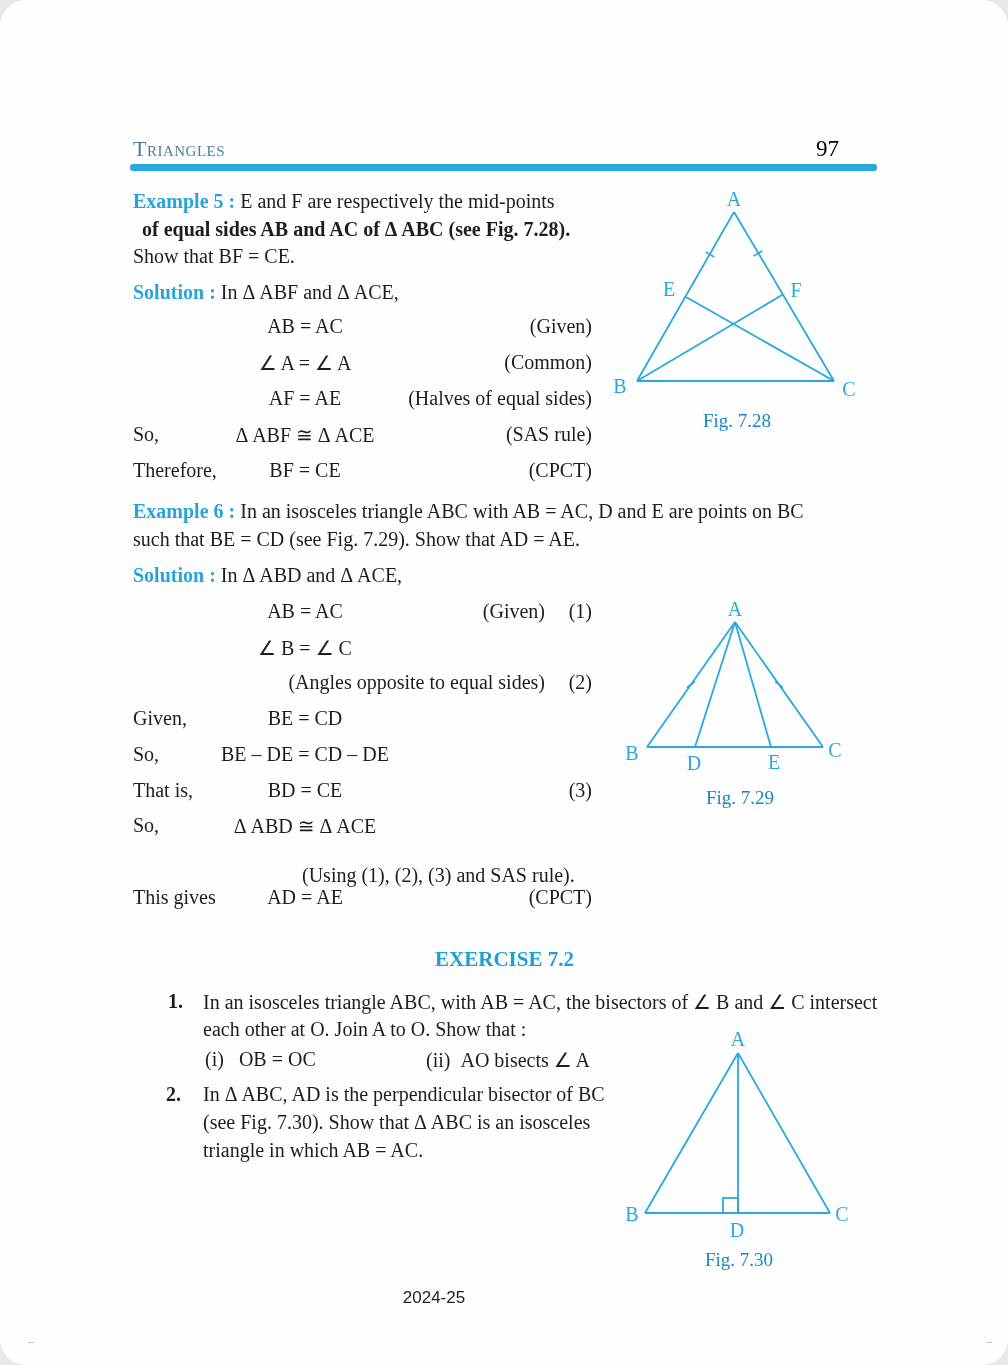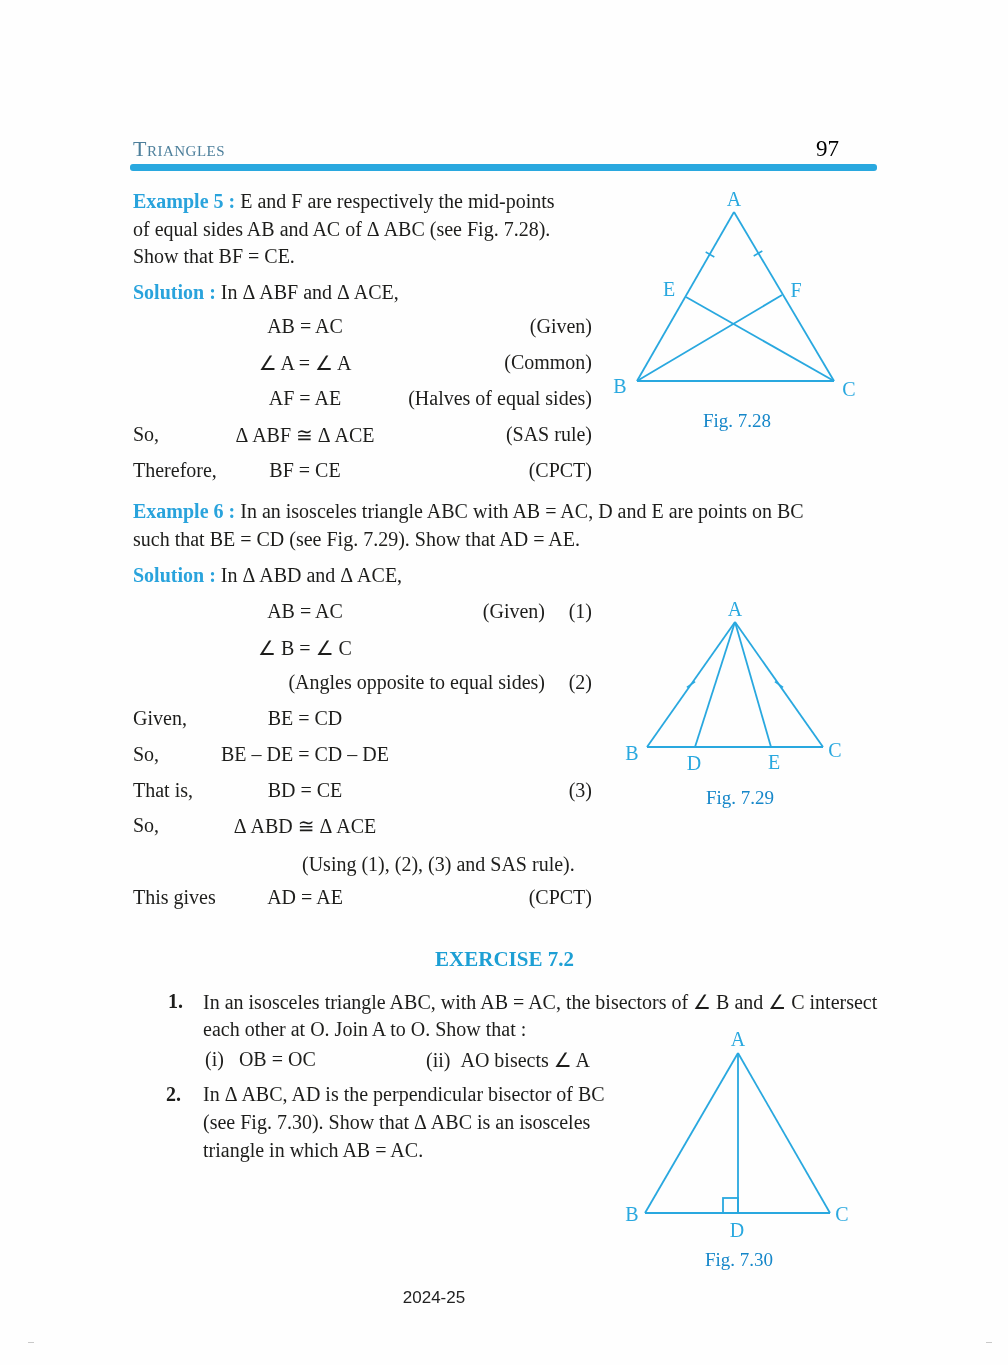--- a/index.html
+++ b/index.html
@@ -1,33 +1,33 @@
 <!DOCTYPE html>
 <html><head>
 <meta charset="utf-8">
 <style>
   html,body{margin:0;padding:0;background:#e8e8e8;}
   .page{
     position:relative; width:1008px; height:1365px; margin:0 auto;
     background:#fefefe; overflow:hidden;
-    font-family:"Liberation Serif", serif; color:#1d1d1b;
+    font-family:"Liberation Serif", serif; color:#1d1d1b;border-radius:26px;
   }
   .abs{position:absolute; white-space:nowrap;}
   .htitle{
     font-variant:small-caps; font-size:22px; letter-spacing:0.5px;
     color:#4d7f9b;
   }
   .pagenum{font-size:23px; color:#000000; text-align:left; width:60px;}
   .rule{position:absolute; background:#29a8df; border-radius:3px;}
   .body-line{font-size:20px;}
   .kw{color:#29a3dc; font-weight:bold;}
   .eqrow{position:absolute; left:133px; width:459px; height:27px; font-size:20px;}
   .rl{position:absolute; left:0; top:0;}
   .rm{position:absolute; left:0; top:0; width:344px; text-align:center;}
-  .rm2{position:absolute; left:169px; top:4px;text-align:right;}
+  .rm2{position:absolute; left:169px; top:15px;text-align:right;}
   .rr{position:absolute; right:0; top:0;}
   .rr.shift{right:47px;}
   .rnum{position:absolute; right:0; top:0;}
   .ex-title{
     position:absolute; left:133px; width:743px; text-align:center;
     font-size:21px; font-weight:bold; color:#1d9fd4;
   }
   .item-num{font-size:20px; font-weight:bold;}
   .caption{
     position:absolute; width:160px; text-align:center;
@@ -49,21 +49,21 @@
 </head>
 <body>
 
 <div class="page">
 
   <div class="abs htitle" style="left:133px; top:136px;">Triangles</div>
   <div class="abs pagenum" style="left:816px; top:136px;">97</div>
   <div class="rule" style="left:130px; top:164px; width:747px; height:7px;"></div>
 
   <div class="abs body-line" style="left:133px; top:190px;"><span class="kw">Example 5 :</span>&nbsp;<span>E and F are respectively the mid-points</span></div>
-  <div class="abs body-line" style="left:133px; top:218px;">of equal sides AB and AC of Δ ABC (see Fig. 7.28).</div>
+  <div class="abs body-line" style="left:142px; top:218px;font-weight:bold;">of equal sides AB and AC of Δ ABC (see Fig. 7.28).</div>
   <div class="abs body-line" style="left:133px; top:245px;">Show that BF = CE.</div>
 
   <div class="abs body-line" style="left:133px; top:281px;"><span class="kw">Solution :</span>&nbsp;<span>In Δ ABF and Δ ACE,</span></div>
 
   <div class="eqrow" style="top:315px;">
     <span class="rm">AB = AC</span>
     <span class="rr">(Given)</span>
   </div>
   <div class="eqrow" style="top:351px;">
     <span class="rm">∠ A = ∠ A</span>

